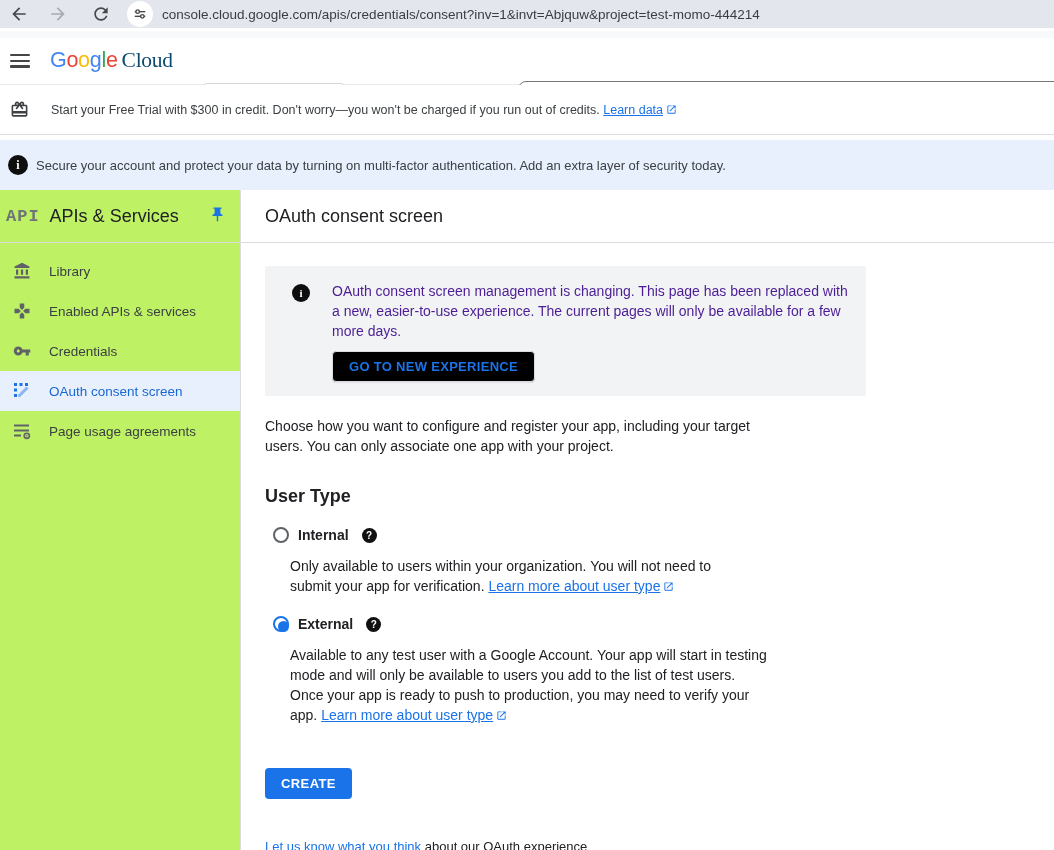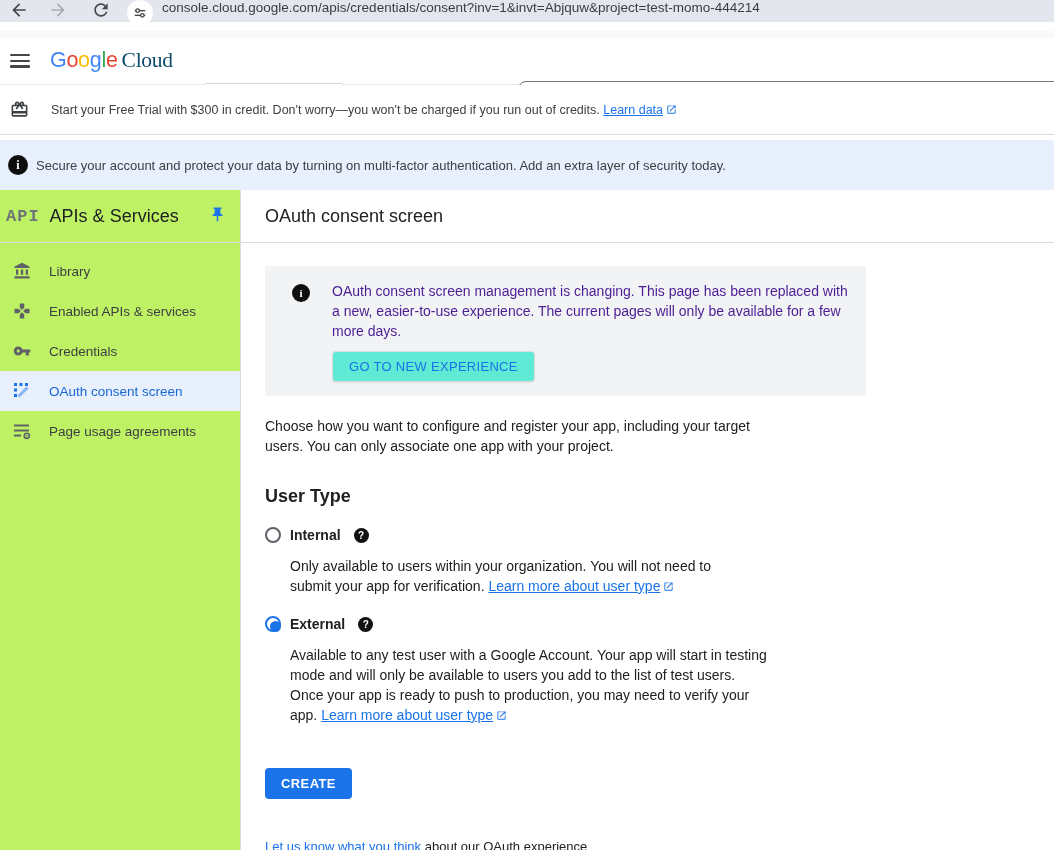--- a/index.html
+++ b/index.html
@@ -1,21 +1,21 @@
 <!DOCTYPE html>
 <html><head>
 <meta charset="utf-8">
 <style>
   * { margin:0; padding:0; box-sizing:border-box; }
   html,body { width:1054px; height:850px; overflow:hidden; background:#fff;
     font-family:"Liberation Sans", sans-serif; color:#202124; }
 
   
-  .chrome { position:absolute; left:0; top:0; width:1054px; height:22px;
-    background:#e3e6ec; display:flex; align-items:flex-start; }
+  .chrome { position:absolute; left:0; top:0; width:1054px; height:28px;
+    background:#e3e6ec; display:flex; align-items:center; }
   .chrome-strip { position:absolute; left:0; top:31px; width:1054px; height:7px; background:#f8f9fb; }
   .nav-ico { width:20px; height:20px; flex:0 0 auto; }
   .nav-back { margin-left:9px; }
   .nav-fwd { margin-left:19px; }
   .nav-reload { margin-left:23px; }
   .site-chip { width:26px; height:26px; border-radius:50%; background:#fff; margin-left:16px;
     display:flex; align-items:center; justify-content:center; }
   .url-text { margin-left:9px; font-size:13.5px; color:#3a3d42; white-space:nowrap; }
 
   
@@ -71,28 +71,28 @@
 
   .main { flex:1; background:#fff; }
   .main-head { height:53px; border-bottom:1px solid #dadce0; display:flex; align-items:center; }
   .main-title { margin-left:24px; font-size:18px; color:#202124; }
   .main-body { padding:23px 0 0 24px; }
 
   .notice { width:601px; background:#f1f3f4; border-radius:2px; padding:15px 16px 14px 12px; display:flex; }
   .notice .info-dot { width:18px; height:18px; margin:3px 0 0 15px; font-size:11px; }
   .notice-col { margin-left:22px; }
   .notice-text { font-size:14px; line-height:20px; color:#4c1d95; max-width:525px; }
-  .notice-btn { margin-top:10px; display:inline-block; background:#5eead4; border:1px solid #dadce0;
-    border-radius:4px; padding:7px 16px; font-size:13px; font-weight:normal; color:#1a73e8;
+  .notice-btn { margin-top:10px; display:inline-block; background:#000000; border:1px solid #dadce0;
+    border-radius:4px; padding:7px 16px; font-size:13px; font-weight:bold; color:#1a73e8;
     letter-spacing:0.3px; cursor:pointer; box-shadow:0 1px 1px rgba(0,0,0,0.08); }
 
   .intro { margin-top:20px; font-size:14px; line-height:20px; max-width:492px; color:#202124; }
   .ut-heading { margin-top:30px; font-size:18px; font-weight:bold; color:#202124; }
 
-  .opt-row { display:flex; align-items:flex-end; margin-top:20px; }
+  .opt-row { display:flex; align-items:flex-end; margin-top:20px;margin-left:8px; }
   .radio { width:16px; height:16px; border-radius:50%; border:2px solid #5f6368; background:#fff;
     flex:0 0 auto; cursor:pointer; position:relative; }
   .radio.checked { border-color:#1a73e8; }
   .radio.checked::after { content:""; position:absolute; left:2.5px; top:2.5px; width:11px; height:11px;
     border-radius:50%; background:#1a73e8; }
   .opt-label { margin-left:9px; font-size:14px; font-weight:bold; color:#202124; }
   .help-dot { width:15px; height:15px; border-radius:50%; background:#111; color:#fff; margin-left:13px;
     display:flex; align-items:center; justify-content:center; font-size:10px; font-weight:bold; cursor:pointer; }
   .opt-desc { margin:13px 0 0 25px; font-size:14px; line-height:20px; color:#202124; }
   .desc-internal { max-width:460px; }

